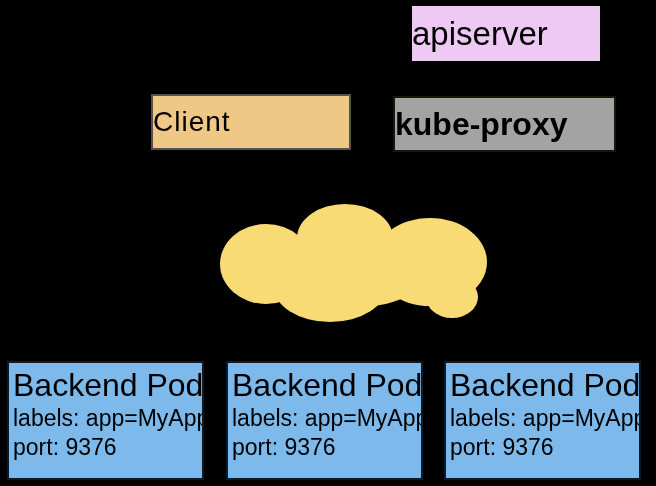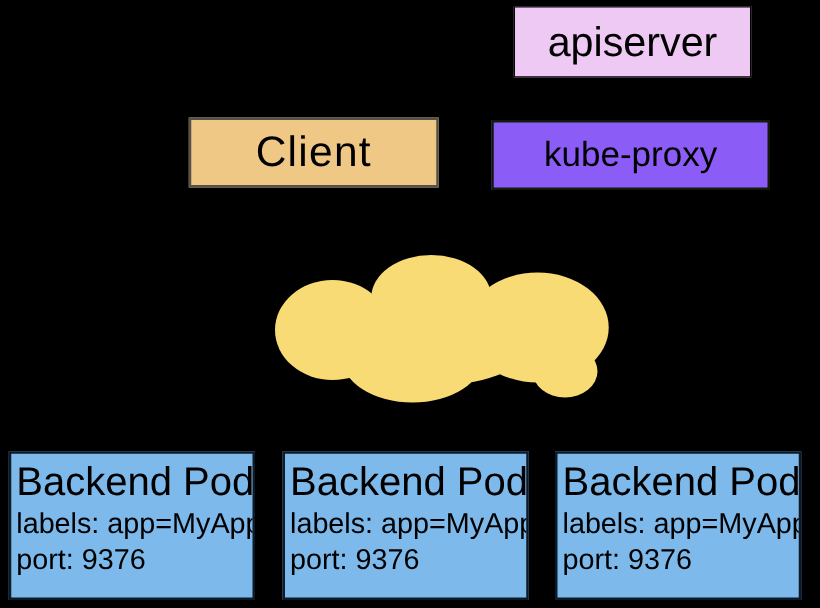--- a/index.html
+++ b/index.html
@@ -14,41 +14,41 @@
     background: #000000;
     overflow: hidden;
     font-family: "Liberation Sans", sans-serif;
     color: #000000;
   }
   .node {
     position: absolute;
     box-sizing: border-box;
     display: flex;
     align-items: center;
-    justify-content: center;
     white-space: nowrap;
   }
   #apiserver {
     left: 411px; top: 5px; width: 190px; height: 57px;
     background: #eec9f3;
     border: 1.5px solid #000000;
     font-size: 33px;
   }
   #client {
     left: 151px; top: 94px; width: 200px; height: 56px;
     background: #f0c885;
     border: 2px solid #55524a;
-    font-size: 34px;
+    font-size: 28px;
     letter-spacing: 1px;
   }
   #kube-proxy {
     left: 393px; top: 96px; width: 223px; height: 56px;
-    background: #8b5cf6;
+    background: #a3a3a3;
     border: 2px solid #121a0a;
-    font-size: 28px;
+    font-size: 32px;
+    font-weight: bold;
   }
   #cloud-wrap {
     position: absolute;
     left: 219px; top: 202px; width: 272px; height: 122px;
   }
   #cloud-svg { display: block; }
   #cloud-label {
     position: absolute;
     left: 14px; top: 16px; width: 190px;
     text-align: center;

